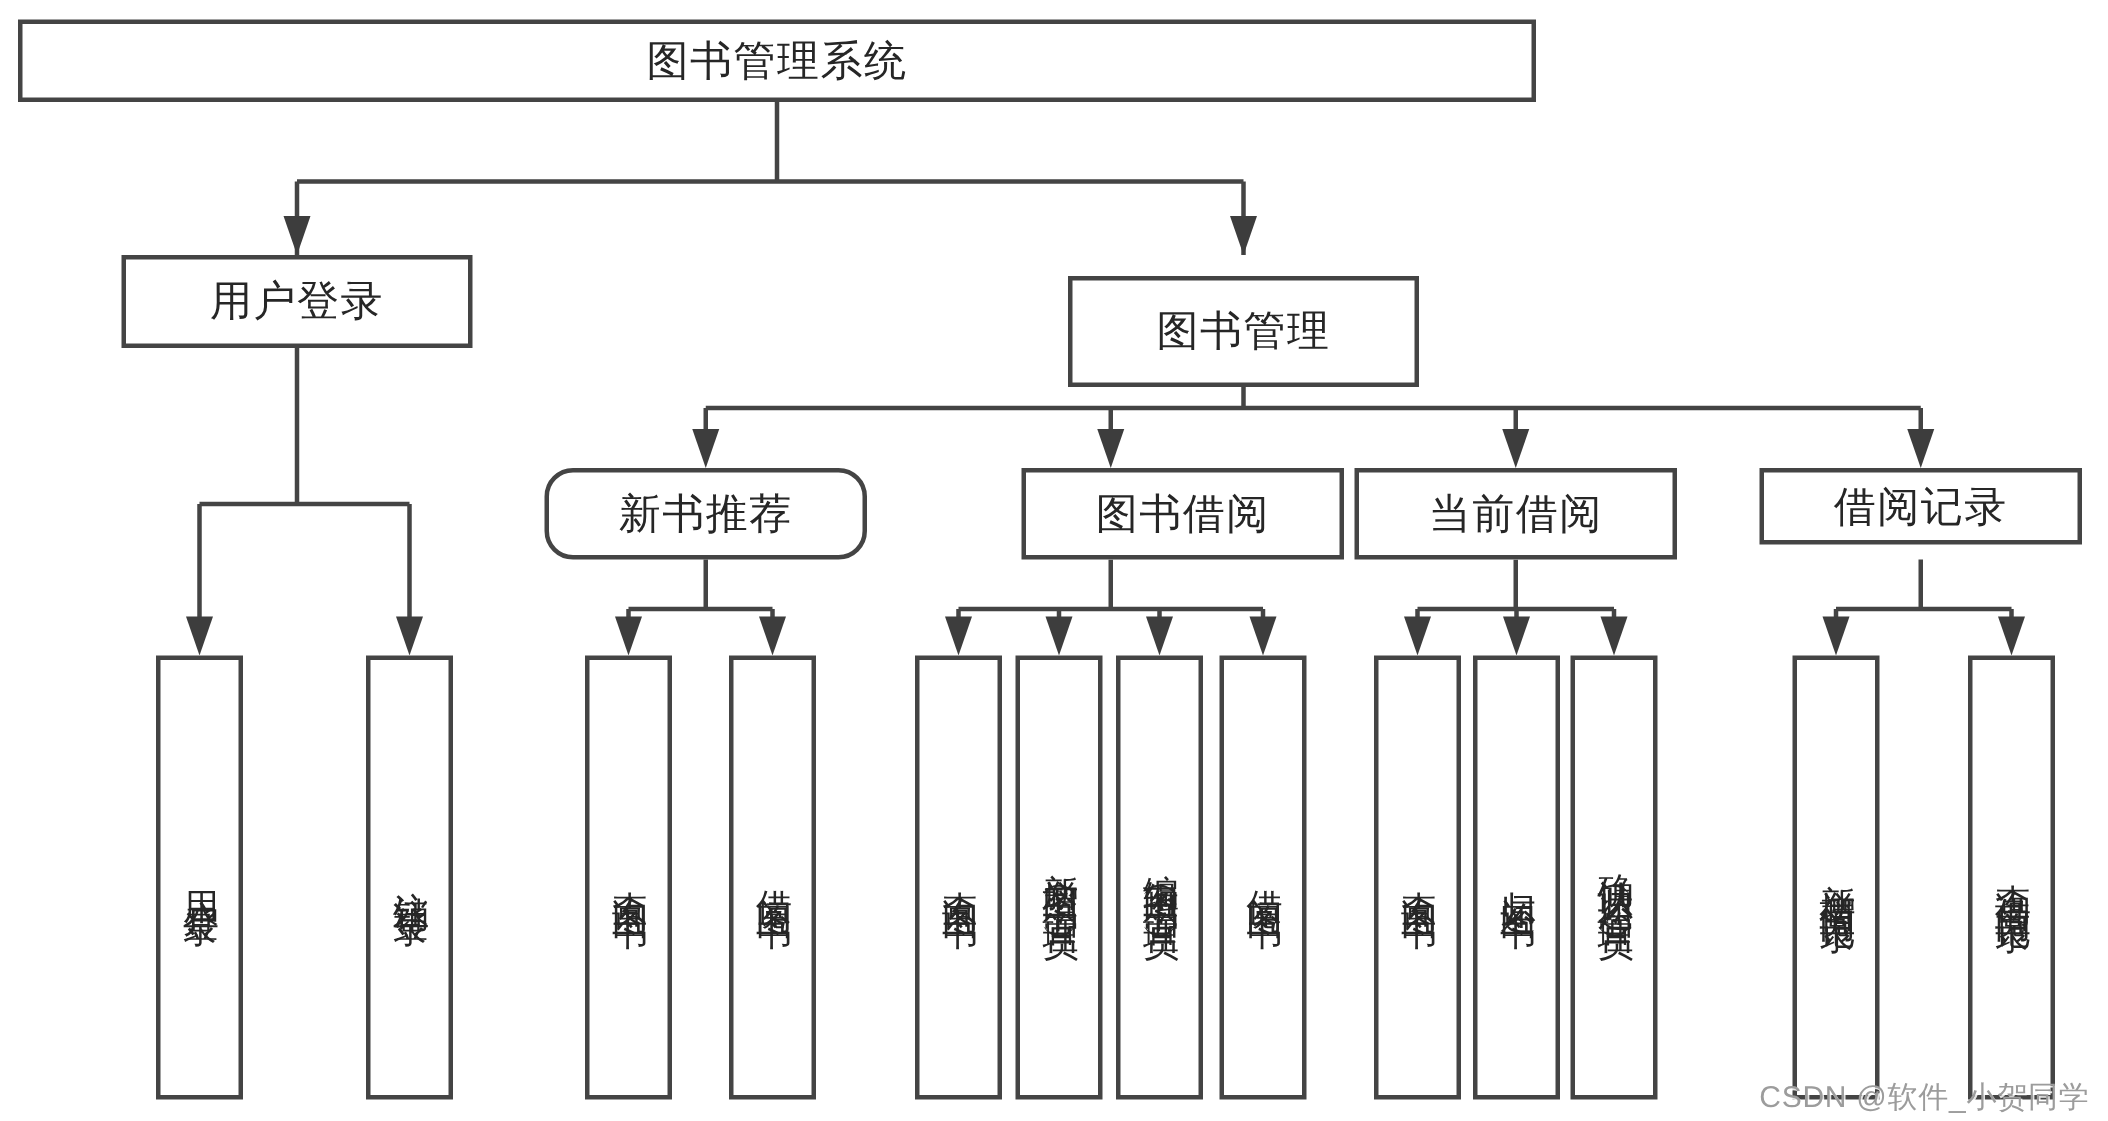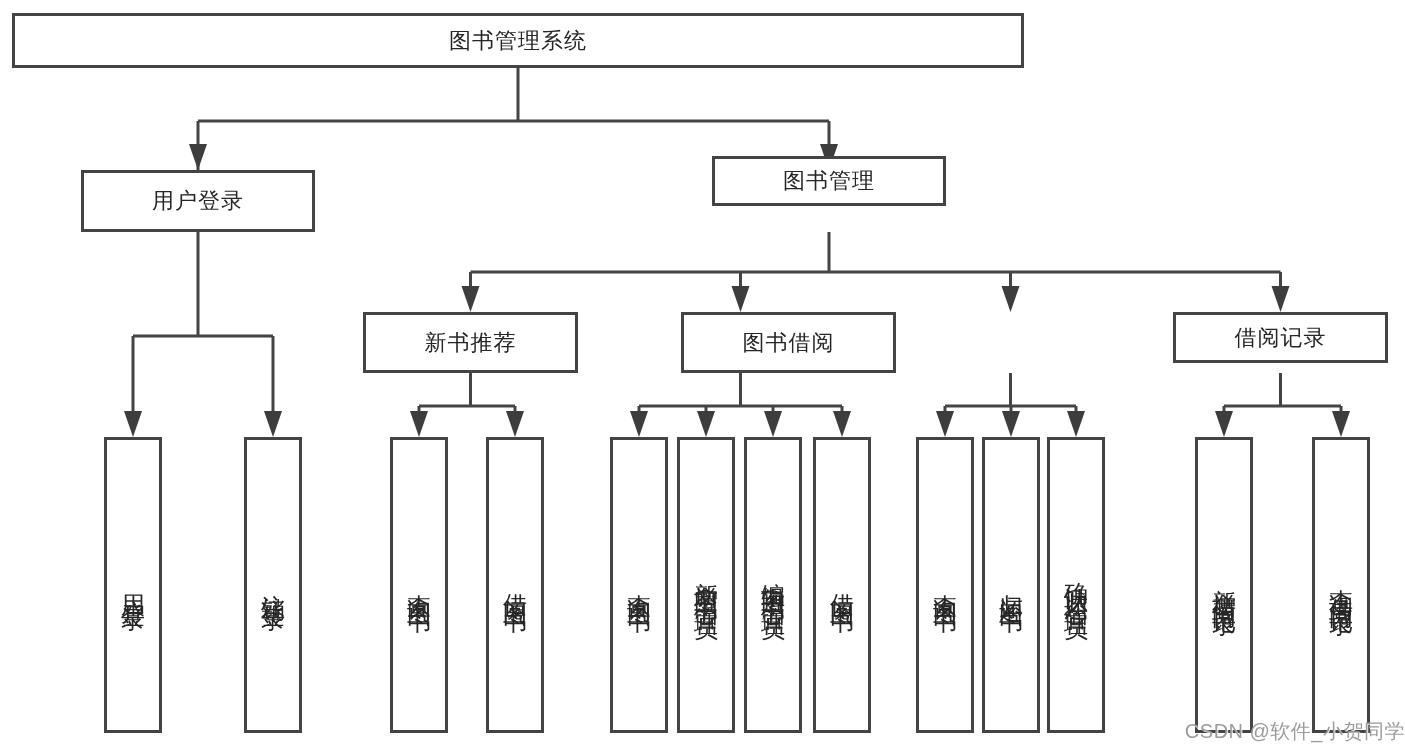--- a/index.html
+++ b/index.html
@@ -23,34 +23,34 @@
     border: 3px solid #444444;
     background: #ffffff;
     color: #262626;
     display: flex;
     align-items: center;
     justify-content: center;
     z-index: 2;
     font-weight: 500;
   }
   .hbox {
-    font-size: 22px;
+    font-size: 28px;
     letter-spacing: 1px;
     white-space: nowrap;
   }
   .vbox {
     writing-mode: vertical-rl;
     text-orientation: mixed;
     font-size: 24px;
     letter-spacing: 5px;
     line-height: 1;
   }
   .watermark {
     position: absolute;
-    right: 0;
+    right: 12px;
     bottom: 2px;
     z-index: 3;
     font-size: 20px;
     color: #9c9c9c;
     letter-spacing: 0.5px;
     text-shadow: 1px 1px 0 rgba(255,255,255,0.85);
     white-space: nowrap;
   }
 </style>
 </head>
@@ -87,24 +87,25 @@
       <polygon points="1002,411 1020,411 1011,437"></polygon>
       <polygon points="1067,411 1085,411 1076,437"></polygon>
       <polygon points="1215,411 1233,411 1224,437"></polygon>
       <polygon points="1332,411 1350,411 1341,437"></polygon>
     </g>
   </svg>
 
   <div class="box hbox" style="left:12px; top:13px; width:1012px; height:55px;">图书管理系统</div>
 
   <div class="box hbox" style="left:81px; top:170px; width:234px; height:62px;">用户登录</div>
-  <div class="box hbox" style="left:712px; top:156px; width:234px; height:50px;">图书管理</div>
+  <div class="box hbox" style="left:712px; top:184px; width:234px; height:74px;">图书管理</div>
 
-  <div class="box hbox" style="left:363px; top:312px; width:215px; height:61px;">新书推荐</div>
+  <div class="box hbox" style="left:363px; top:312px; width:215px; height:61px;border-radius:19px;">新书推荐</div>
   <div class="box hbox" style="left:633px; top:312px; width:215px; height:61px;margin-left:48px;">图书借阅</div>
+  <div class="box hbox" style="left:903px; top:312px; width:215px; height:61px;">当前借阅</div>
   <div class="box hbox" style="left:1173px; top:312px; width:215px; height:51px;">借阅记录</div>
 
   <div class="box vbox" style="left:104px; top:437px; width:58px; height:296px;">用户登录</div>
   <div class="box vbox" style="left:244px; top:437px; width:58px; height:296px;">注销登录</div>
 
   <div class="box vbox" style="left:390px; top:437px; width:58px; height:296px;">查询图书</div>
   <div class="box vbox" style="left:486px; top:437px; width:58px; height:296px;">借阅图书</div>
 
   <div class="box vbox" style="left:610px; top:437px; width:58px; height:296px;">查询图书</div>
   <div class="box vbox" style="left:677px; top:437px; width:58px; height:296px;">新增图书（管理员）</div>

